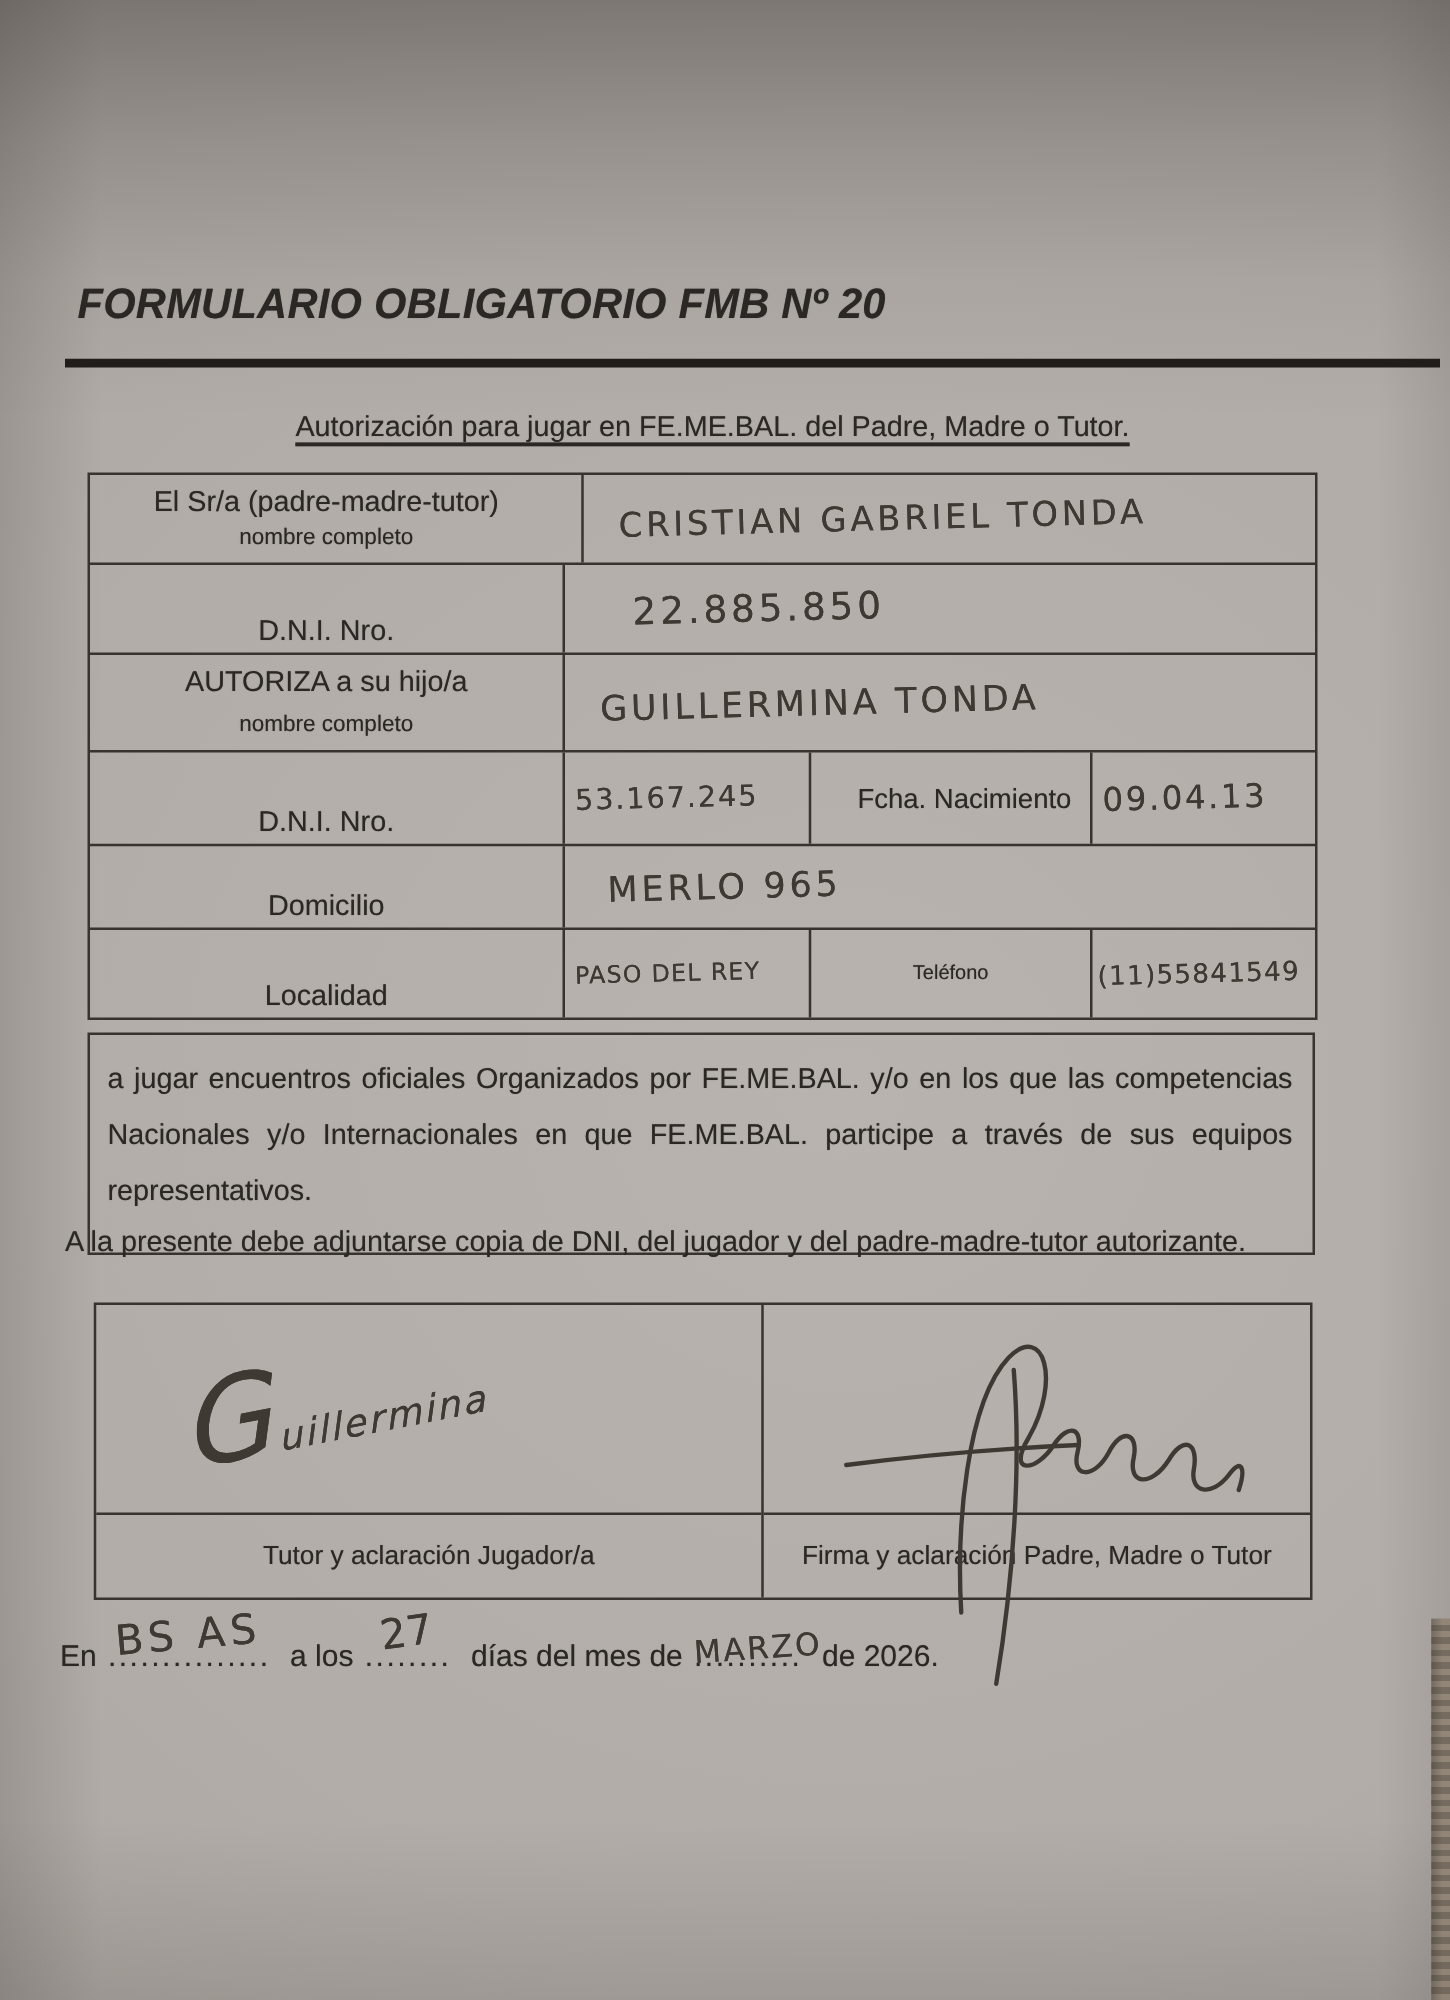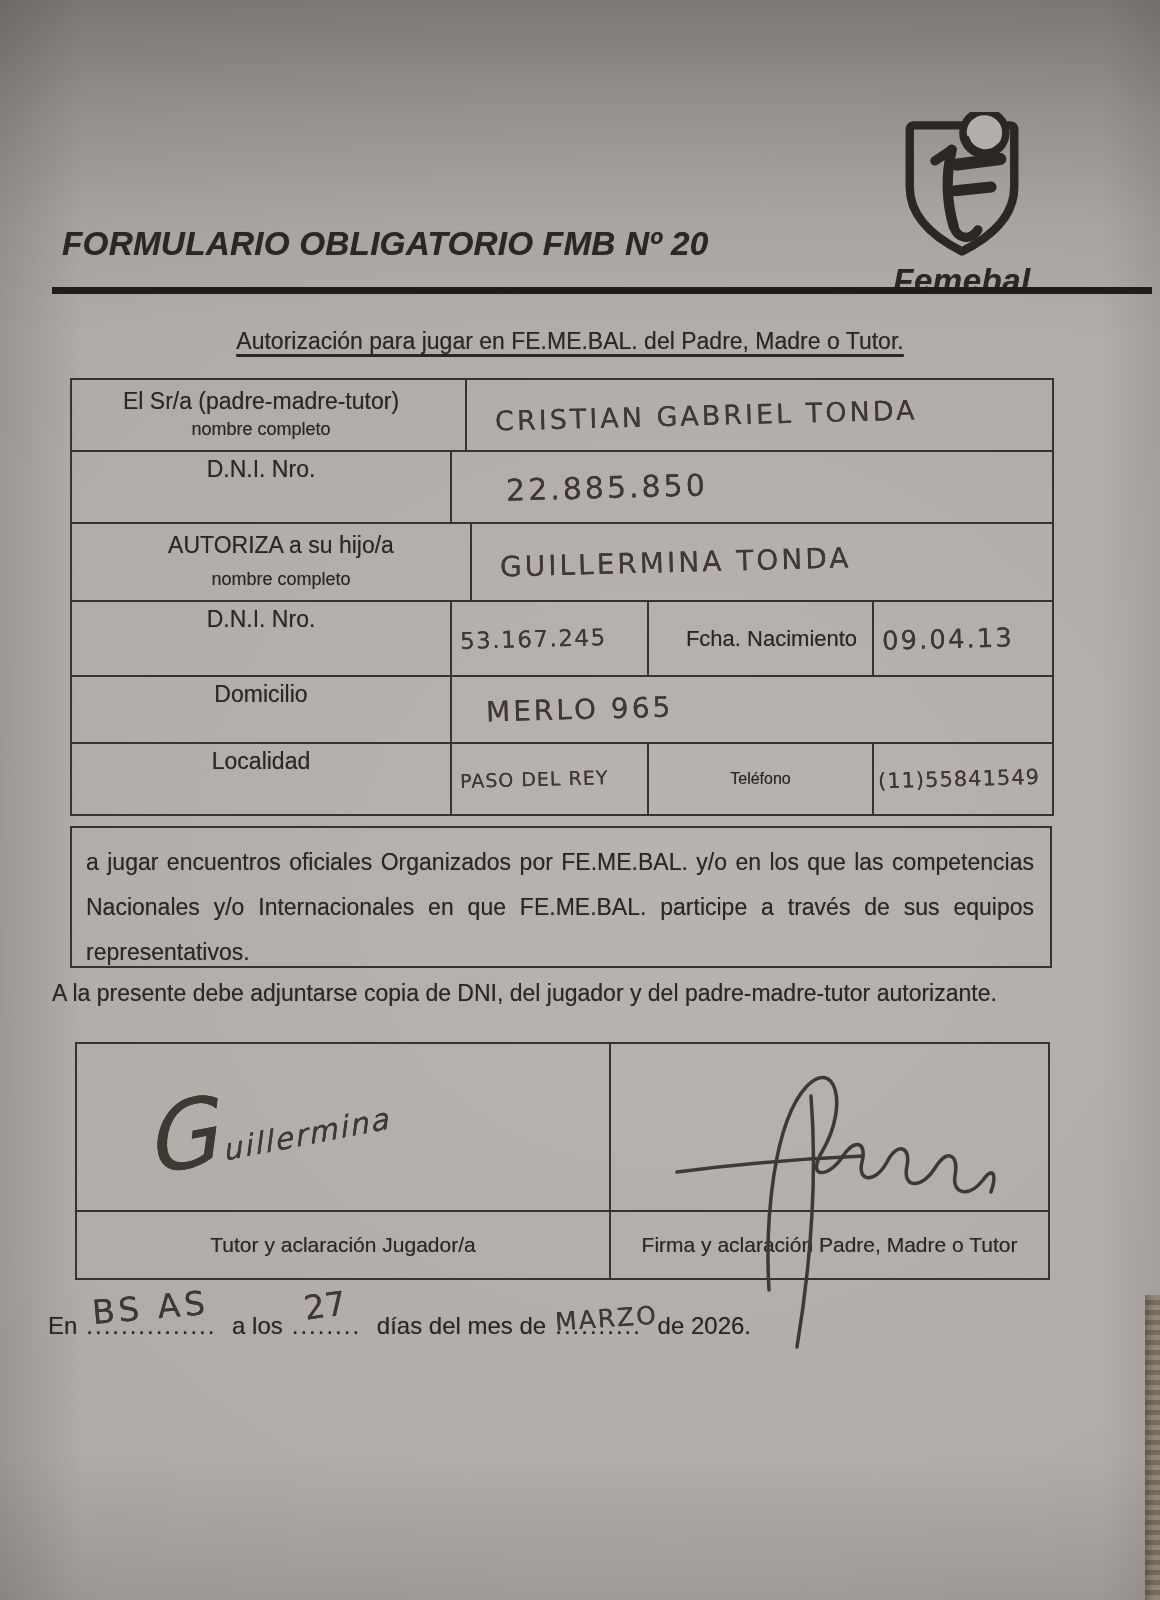--- a/index.html
+++ b/index.html
@@ -46,37 +46,37 @@
   .ftable{position:absolute; left:70px; top:378px; width:980px; border:2px solid var(--line);}
   .frow{display:flex; box-sizing:border-box; align-items:stretch; border-top:2px solid var(--line);}
   .frow:first-child{border-top:0;gap:15px;}
   .fc{box-sizing:border-box; border-left:2px solid var(--line); display:flex; align-items:center;}
   .fc:first-child{border-left:0;}
   .w-label{width:378px;}
   .w-c2{width:197px;}
   .w-c3{width:225px;}
   .w-c4{flex:1;}
   .w-rest{flex:1;}
-  .lab{flex-direction:column; justify-content:flex-start; text-align:center; font-size:23px; padding:4px 6px;}
+  .lab{flex-direction:column; justify-content:flex-end; text-align:center; font-size:23px; padding:4px 6px;}
   .lab.two{justify-content:space-between; padding:8px 6px 10px;}
   .sublab{font-size:18px;}
   .val{padding-left:28px;}
   .val-tight{padding-left:8px;}
   .cent{justify-content:center; padding-left:0;}
   .hw{font-family:"DejaVu Sans", sans-serif; color:var(--pen); transform:rotate(-1.5deg); letter-spacing:3px; white-space:nowrap; text-shadow:0 0 .5px var(--pen);}
   .s19{font-size:19px; letter-spacing:1px;}
   .s21{font-size:21px; letter-spacing:1px;}
   .s23{font-size:23px; letter-spacing:1.5px;}
   .s26{font-size:26px; letter-spacing:2px;}
   .s27{font-size:27px;}
   .s28{font-size:28px;}
   .s30{font-size:30px;}
   
   .clause{
-    position:absolute; left:70px; top:826px; width:982px; height:142px; box-sizing:border-box;
+    position:absolute; left:70px; top:826px; width:982px; height:178px; box-sizing:border-box;
     border:2px solid var(--line); padding:12px 16px 16px 14px;
     font-size:23px; line-height:45px; text-align:justify;
   }
   .note{position:absolute; left:52px; top:980px; width:1010px; font-size:23px;}
   
   .sigtable{position:absolute; left:75px; top:1042px; width:975px; height:238px; box-sizing:border-box; border:2px solid var(--line); display:flex;}
   .sigcell{display:flex; flex-direction:column; box-sizing:border-box;}
   .sigcell.left{width:532px;}
   .sigcell.right{flex:1; border-left:2px solid var(--line);}
   .sigarea{position:relative; flex:1; overflow:visible;}
@@ -100,33 +100,20 @@
   .hand-month{bottom:7px; left:0px; font-size:25px; transform:rotate(-4deg); letter-spacing:2px;}
 </style>
 </head>
 <body>
 
 <div class="photo">
   <div class="doc">
 
     <div class="title">FORMULARIO OBLIGATORIO FMB Nº 20</div>
 
-    <div class="logo">
-      <svg width="140" height="150" viewBox="0 0 150 160">
-        <path d="M23 14 H127 Q131 14 131 19 V80 Q131 121 75 149 Q19 121 19 80 V19 Q19 14 23 14 Z" fill="none" stroke="#2b2724" stroke-width="9" stroke-linejoin="round"></path>
-        <circle cx="99" cy="22" r="23" fill="#b3aeaa" stroke="#2b2724" stroke-width="8"></circle>
-        <path d="M80 28 A21 21 0 0 0 115 36" fill="none" stroke="#2b2724" stroke-width="6" stroke-linecap="round"></path>
-        <path d="M46 52 L64 40" fill="none" stroke="#2b2724" stroke-width="10" stroke-linecap="round"></path>
-        <path d="M64 40 C58 66 58 94 66 122" fill="none" stroke="#2b2724" stroke-width="11" stroke-linecap="round"></path>
-        <path d="M66 122 C70 136 84 138 92 126" fill="none" stroke="#2b2724" stroke-width="10" stroke-linecap="round"></path>
-        <path d="M70 56 L116 50" fill="none" stroke="#2b2724" stroke-width="13" stroke-linecap="round"></path>
-        <path d="M68 84 L106 80" fill="none" stroke="#2b2724" stroke-width="12" stroke-linecap="round"></path>
-      </svg>
-      <div class="logo-word">Femebal</div>
-    </div>
 
     <div class="rule"></div>
 
     <div class="subtitle">Autorización para jugar en FE.ME.BAL. del Padre, Madre o Tutor.</div>
 
     <div class="ftable">
 
       <div class="frow" style="height:70px;">
         <div class="fc w-label lab two">
           <span>El Sr/a (padre-madre-tutor)</span>
@@ -139,21 +126,21 @@
 
       <div class="frow" style="height:72px;">
         <div class="fc w-label lab">
           <span>D.N.I. Nro.</span>
         </div>
         <div class="fc w-rest val" style="padding-left:54px;">
           <span class="hw s30">22.885.850</span>
         </div>
       </div>
 
-      <div class="frow" style="height:78px;padding-left:20px;">
+      <div class="frow" style="height:78px;">
         <div class="fc w-label lab two">
           <span>AUTORIZA a su hijo/a</span>
           <span class="sublab">nombre completo</span>
         </div>
         <div class="fc w-rest val">
           <span class="hw s28">GUILLERMINA TONDA</span>
         </div>
       </div>
 
       <div class="frow" style="height:75px;">

